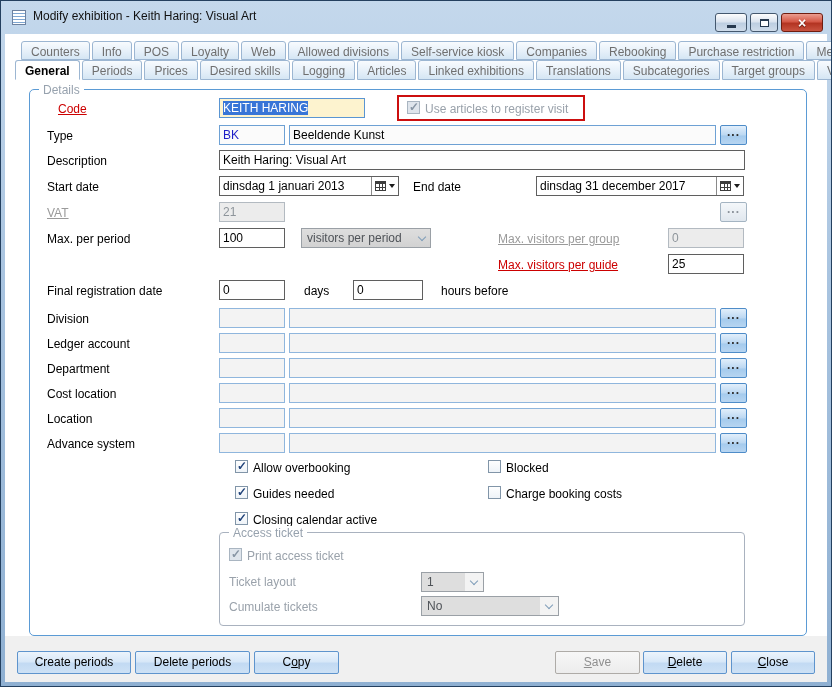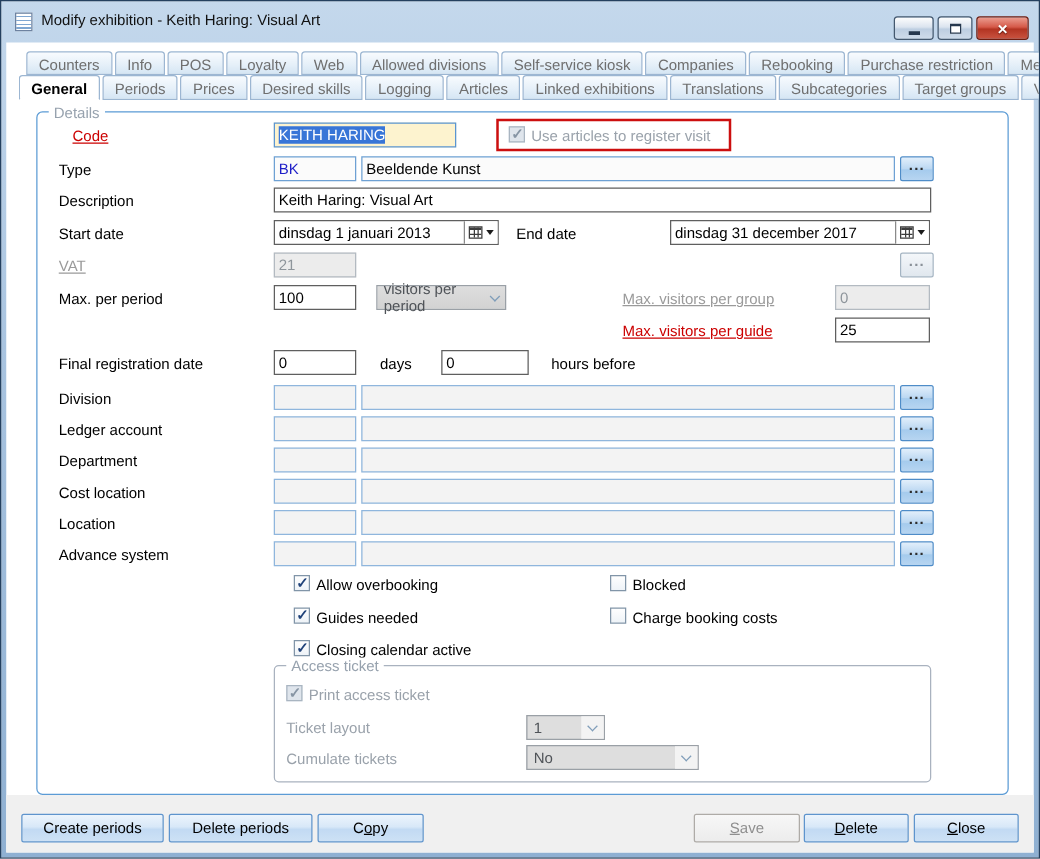--- a/index.html
+++ b/index.html
@@ -189,21 +189,21 @@
         <span class="tri"></span>
       </span>
   </div>
 
   <span class="lbl gdis" style="left:46px;top:205px;">VAT</span>
   <div class="tb dis" style="left:218px;top:201px;width:66px;">21</div>
   <div class="dots dis" style="left:719px;top:201px;"><span>...</span></div>
 
   <span class="lbl" style="left:46px;top:231px;">Max. per period</span>
   <div class="tb" style="left:218px;top:227px;width:66px;">100</div>
-  <div class="combo" style="left:300px;top:227px;width:104px;">
+  <div class="combo" style="left:300px;top:227px;width:130px;">
     <span>visitors per period</span>
     <span class="chev"></span>
   </div>
   <span class="lbl gdis" style="left:497px;top:231px;">Max. visitors per group</span>
   <div class="tb dis" style="left:667px;top:227px;width:76px;">0</div>
 
   <span class="lbl req" style="left:497px;top:257px;">Max. visitors per guide</span>
   <div class="tb" style="left:667px;top:253px;width:76px;">25</div>
 
   <span class="lbl" style="left:46px;top:283px;">Final registration date</span>

